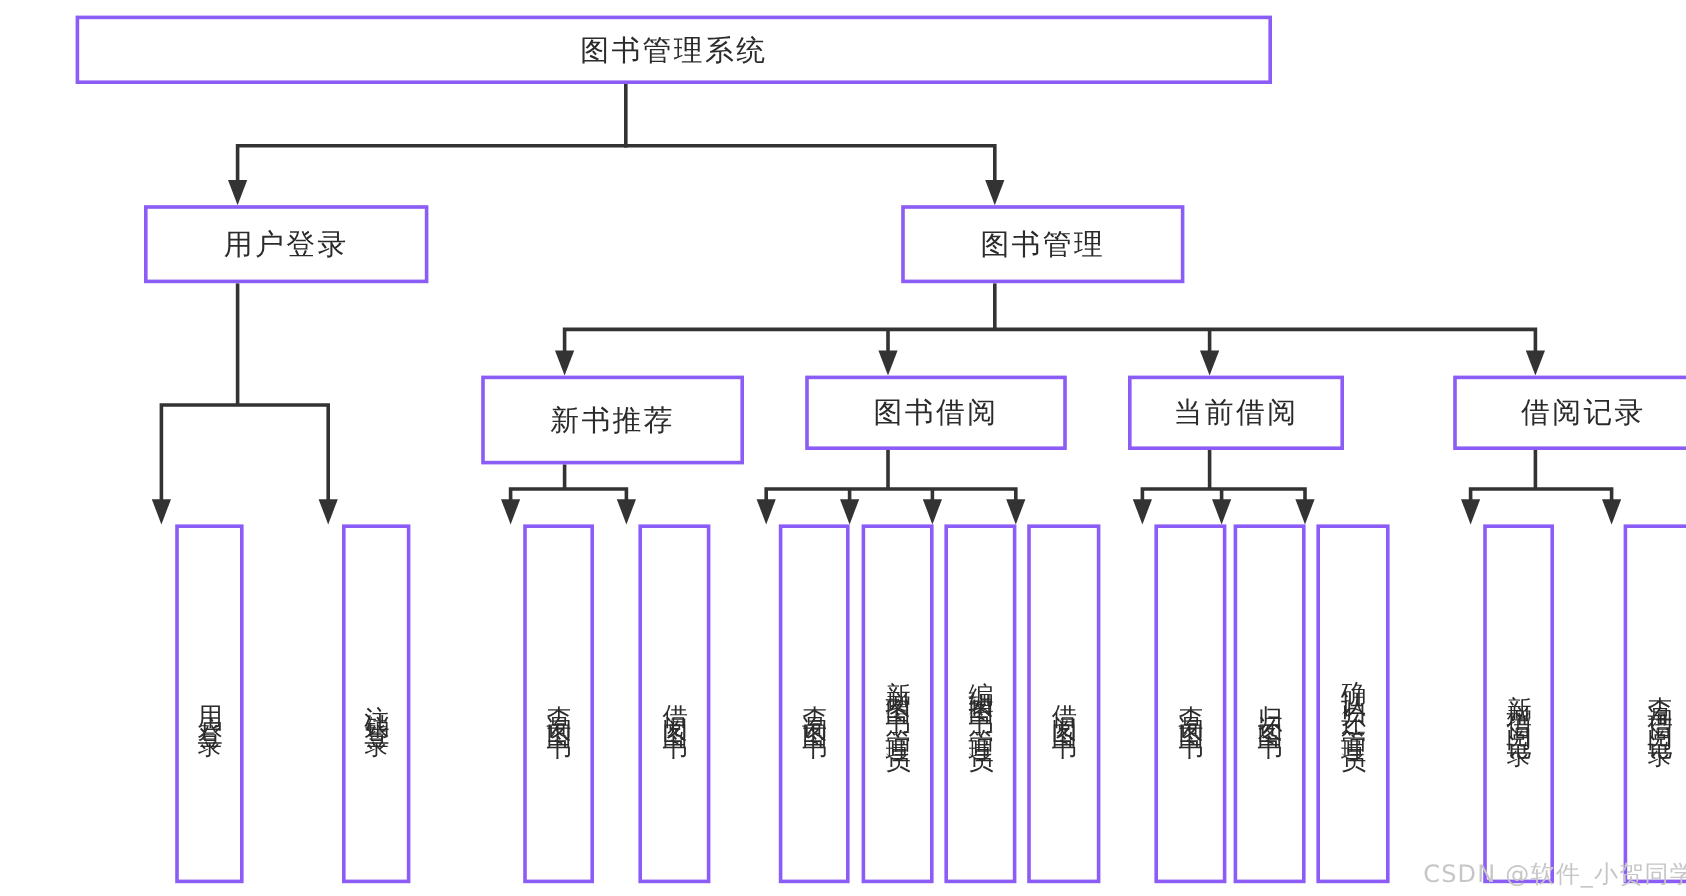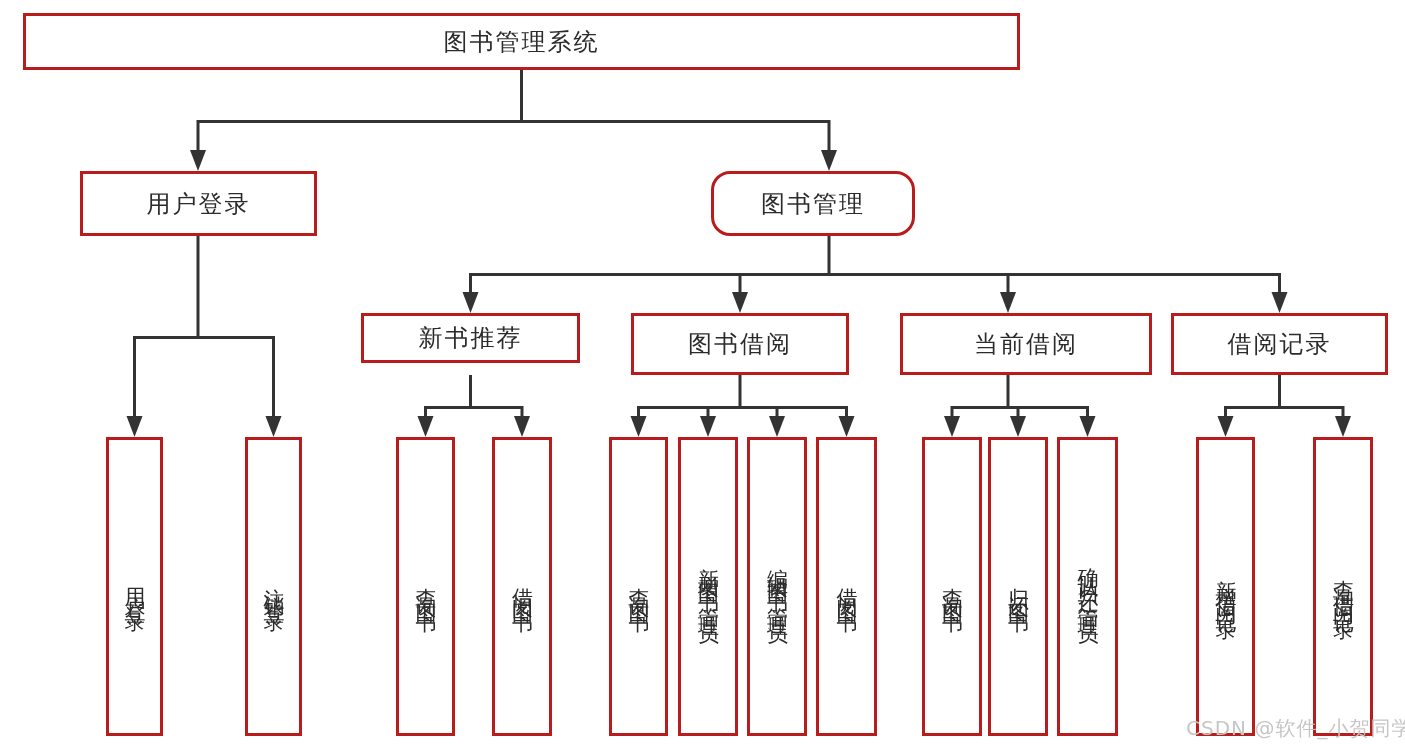--- a/index.html
+++ b/index.html
@@ -13,25 +13,26 @@
     overflow: hidden;
   }
   .connectors {
     position: absolute;
     left: 0; top: 0;
     width: 1405px; height: 747px;
   }
   .node {
     position: absolute;
     background: #ffffff;
-    border: 3px solid #b91c1c;
+    border: 3px solid #8b5cf6;
     display: flex;
     align-items: center;
     justify-content: center;
     color: #2b2b2b;
+    margin-left: 40px;
   }
   .node.h span {
     font-size: 24px;
     letter-spacing: 2px;
     white-space: nowrap;
   }
   .node.v span {
     writing-mode: vertical-rl;
     text-orientation: mixed;
     font-size: 21px;
@@ -107,31 +108,31 @@
     </g>
   </svg>
 
   <div class="node h" style="left:23px; top:13px; width:997px; height:57px;">
     <span>图书管理系统</span>
   </div>
 
   <div class="node h" style="left:80px; top:171px; width:237px; height:65px;">
     <span>用户登录</span>
   </div>
-  <div class="node h" style="left:711px; top:171px; width:204px; height:65px;border-radius:19px;">
+  <div class="node h" style="left:711px; top:171px; width:236px; height:65px;">
     <span>图书管理</span>
   </div>
 
-  <div class="node h" style="left:361px; top:313px; width:219px; height:50px;">
+  <div class="node h" style="left:361px; top:313px; width:219px; height:74px;">
     <span>新书推荐</span>
   </div>
   <div class="node h" style="left:631px; top:313px; width:218px; height:62px;text-align:right;">
     <span>图书借阅</span>
   </div>
-  <div class="node h" style="left:900px; top:313px; width:252px; height:62px;">
+  <div class="node h" style="left:900px; top:313px; width:180px; height:62px;">
     <span>当前借阅</span>
   </div>
   <div class="node h" style="left:1171px; top:313px; width:217px; height:62px;">
     <span>借阅记录</span>
   </div>
 
   <div class="node v" style="left:106px; top:437px; width:57px; height:299px;">
     <span>用户登录</span>
   </div>
   <div class="node v" style="left:245px; top:437px; width:57px; height:299px;">

